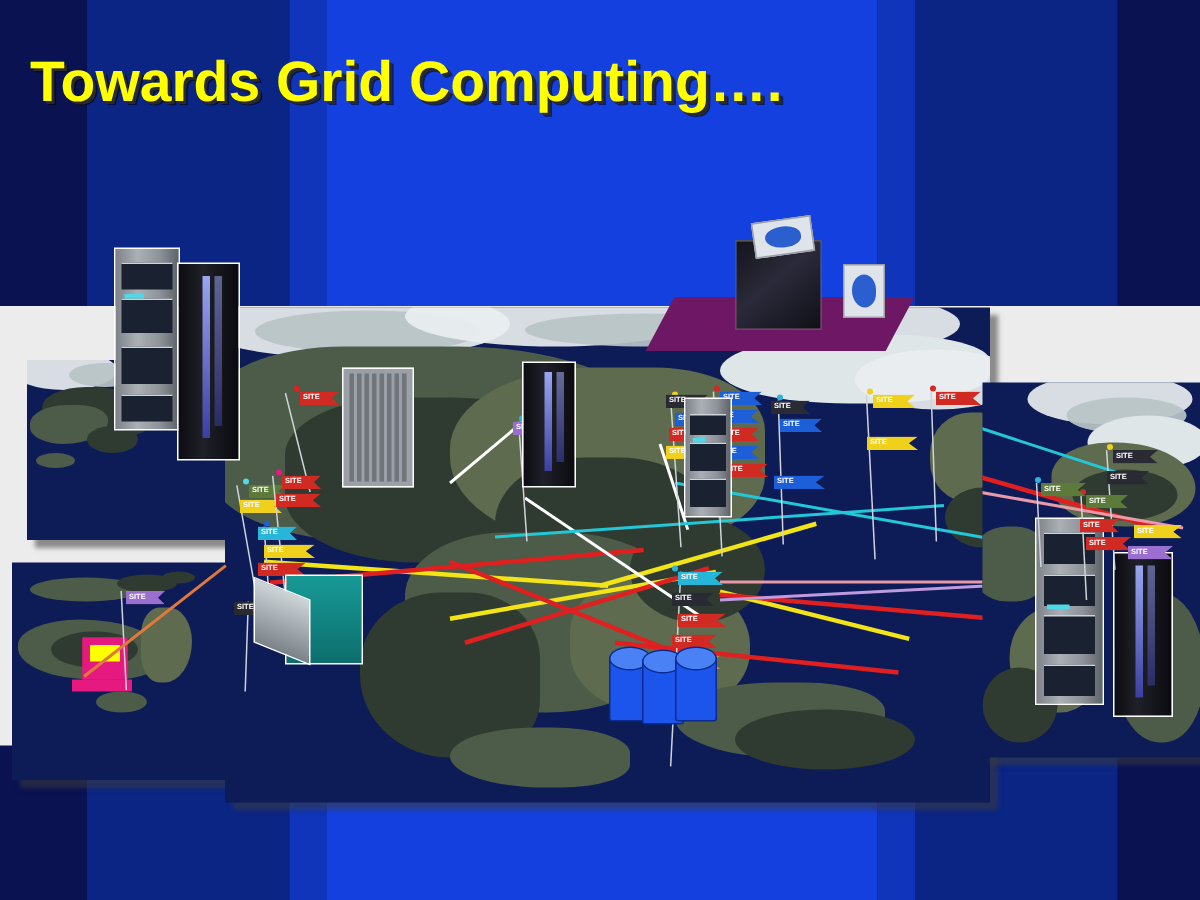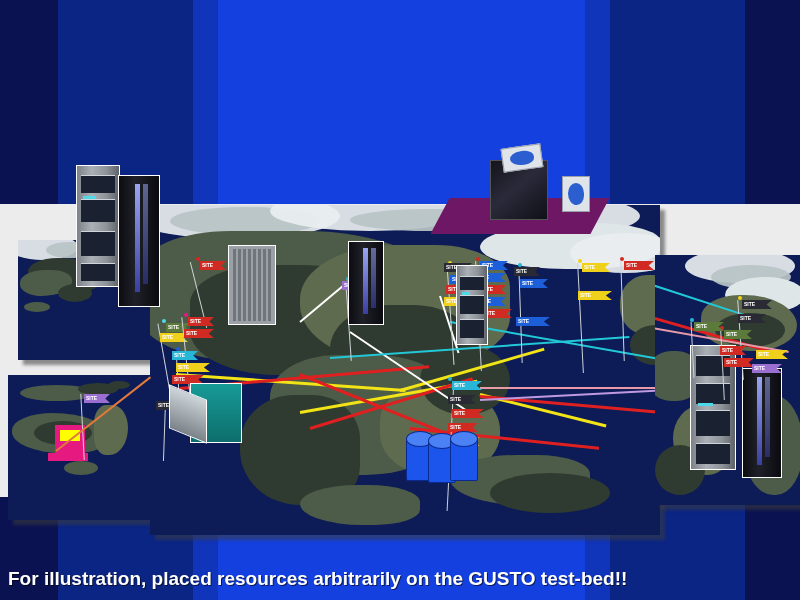--- a/index.html
+++ b/index.html
@@ -121,20 +121,21 @@
   <div class="stripe s1"></div>
   <div class="stripe s2"></div>
   <div class="stripe s3"></div>
   <div class="stripe s4"></div>
   <div class="stripe s5"></div>
   <div class="stripe s6"></div>
   <div class="stripe s7"></div>
 
   <div id="band"></div>
 
+  <div id="title">Towards Grid Computing….</div>
 
   <div id="mapwrap">
 
     <div class="panel shadow ocean" style="left:18px;top:90px;width:132px;height:120px;">
       <div class="cloud" style="left:-10px;top:-6px;width:70px;height:26px;"></div>
       <div class="cloud d" style="left:28px;top:2px;width:48px;height:16px;"></div>
       <div class="land dark" style="left:10px;top:18px;width:74px;height:34px;border-radius:40% 55% 35% 60%;"></div>
       <div class="land" style="left:2px;top:30px;width:52px;height:26px;border-radius:50% 40% 60% 45%;"></div>
       <div class="land dark" style="left:40px;top:44px;width:34px;height:18px;border-radius:50%;"></div>
       <div class="land grey" style="left:60px;top:6px;width:40px;height:14px;border-radius:50%;opacity:.6;"></div>
@@ -473,15 +474,14 @@
       <div class="flag f-yel" style="left:756px;top:200px;width:32px;">
           <span>SITE</span>
         </div>
       <div class="flag f-vio" style="left:752px;top:214px;width:30px;">
           <span>SITE</span>
         </div>
     </div>
 
   </div>
 
-  <div id="caption">For illustration, placed resources arbitrarily on the GUSTO test-bed!!</div>
 
 </div>
 
 </body></html>

